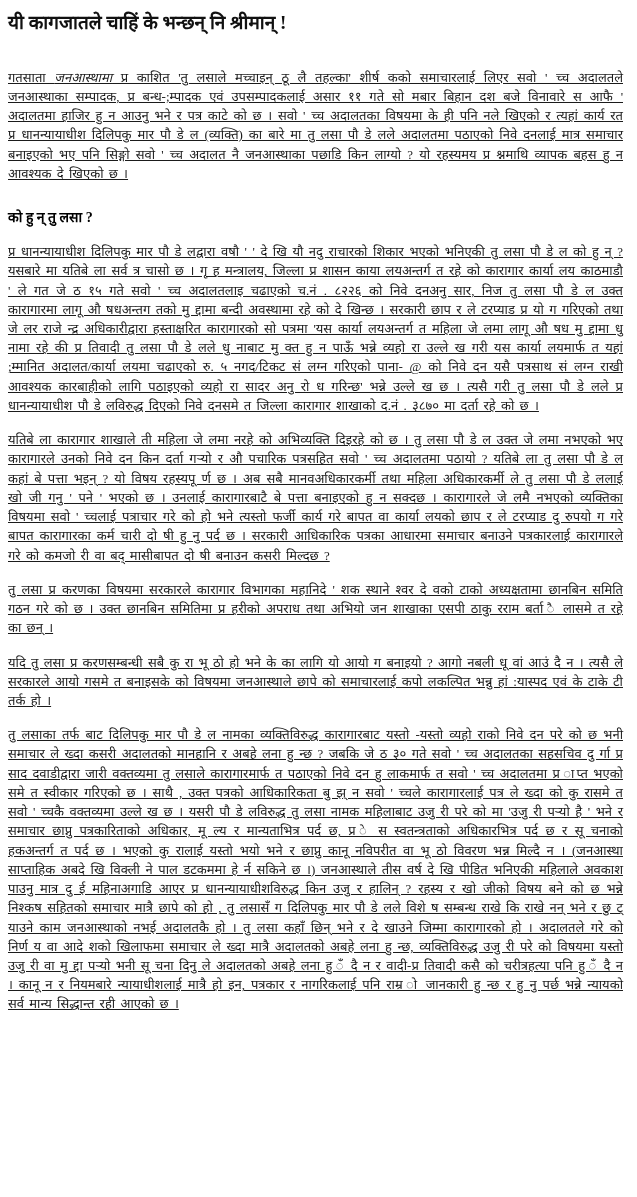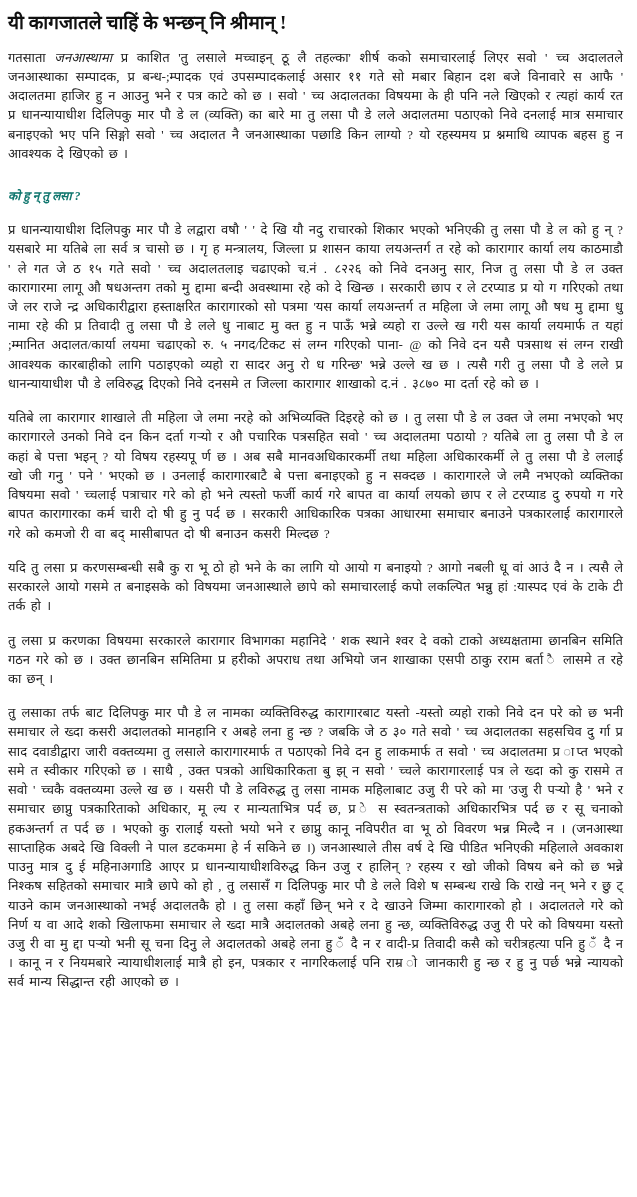--- a/index.html
+++ b/index.html
@@ -14,48 +14,48 @@
     color: #1b1b1b;
   }
   .page {
     padding: 6px 14px 24px 8px;
     box-sizing: border-box;
   }
   .title {
     font-size: 19px;
     line-height: 1.35;
     font-weight: bold;
-    margin: 4px 0 12px 0;
+    margin: 4px 0 32px 0;
     color: #111;
   }
   .heading {
-    font-size: 12px;
+    font-size: 14px;
     font-weight: bold;
     margin: 24px 0 16px 0;
-    color: #0f766e;
-    font-style: italic;
+    color: #000000;
   }
   .para {
     font-size: 13px;
     line-height: 1.48;
     text-align: justify;
     margin: 0 0 15px 0;
     word-spacing: 2px;
+    text-decoration: underline;
   }
   .italic {
     font-style: italic;
   }
 </style>
 </head>
 <body>
 
 <div class="page">
   <h1 class="title">यी कागजातले  चाहिं  के  भन्छन्  नि श्रीमान्  !</h1>
   <div>
       <p class="para"><span>गतसाता </span><span class="italic">जनआस्थामा</span><span> प्र काशित 'तु लसाले  मच्चाइन्  ठू लै  तहल्का' शीर्ष कको  समाचारलाई  लिएर सवो ' च्च अदालतले  जनआस्थाका सम्पादक, प्र बन्ध-;म्पादक एवं  उपसम्पादकलाई  असार ११ गते  सो मबार बिहान दश बजे  विनावारे स आफै '  अदालतमा हाजिर हु न आउनु  भने र पत्र काटे को  छ । सवो ' च्च अदालतका विषयमा के ही पनि नले खिएको  र त्यहां  कार्य रत प्र धानन्यायाधीश दिलिपकु मार पौ डे ल (व्यक्ति) का बारे मा तु लसा पौ डे लले  अदालतमा पठाएको  निवे दनलाई  मात्र समाचार बनाइएको  भए पनि सिङ्गो  सवो ' च्च अदालत नै  जनआस्थाका पछाडि किन लाग्यो  ? यो  रहस्यमय प्र श्नमाथि व्यापक बहस हु न आवश्यक दे खिएको  छ ।</span></p>
       <h2 class="heading">को  हु न्  तु लसा ?</h2>
       <p class="para"><span>प्र धानन्यायाधीश दिलिपकु मार पौ डे लद्वारा वषौ ' '  दे खि यौ नदु राचारको  शिकार भएको  भनिएकी तु लसा पौ डे ल को  हु न्  ? यसबारे मा यतिबे ला सर्व त्र चासो  छ । गृ ह मन्त्रालय, जिल्ला प्र शासन काया लयअन्तर्ग त रहे को  कारागार कार्या लय काठमाडौ ' ले  गत जे ठ १५ गते  सवो ' च्च अदालतलाइ चढाएको  च.नं . ८२२६ को  निवे दनअनु सार, निज तु लसा पौ डे ल उक्त कारागारमा लागू  औ षधअन्तग तको  मु द्दामा बन्दी अवस्थामा रहे को  दे खिन्छ । सरकारी छाप र ले टरप्याड प्र यो ग गरिएको  तथा जे लर राजे न्द्र  अधिकारीद्वारा हस्ताक्षरित कारागारको  सो  पत्रमा 'यस कार्या लयअन्तर्ग त महिला जे लमा लागू  औ षध मु द्दामा धु नामा रहे की प्र तिवादी तु लसा पौ डे लले  धु नाबाट मु क्त हु न पाऊँ  भन्ने  व्यहो रा उल्ले ख गरी यस कार्या लयमार्फ त यहां  ;म्मानित अदालत/कार्या लयमा चढाएको  रु. ५ नगद/टिकट सं लग्न गरिएको  पाना- @ को  निवे दन यसै  पत्रसाथ सं लग्न राखी आवश्यक कारबाहीको  लागि पठाइएको  व्यहो रा सादर अनु रो ध गरिन्छ' भन्ने  उल्ले ख छ । त्यसै गरी तु लसा पौ डे लले  प्र धानन्यायाधीश पौ डे लविरुद्ध दिएको  निवे दनसमे त जिल्ला कारागार शाखाको  द.नं . ३८७० मा दर्ता  रहे को  छ ।</span></p>
       <p class="para"><span>यतिबे ला कारागार शाखाले  ती महिला जे लमा नरहे को  अभिव्यक्ति दिइरहे को  छ । तु लसा पौ डे ल उक्त जे लमा नभएको  भए कारागारले  उनको  निवे दन किन दर्ता  गऱ्यो  र औ पचारिक पत्रसहित सवो ' च्च अदालतमा पठायो  ? यतिबे ला तु लसा पौ डे ल कहां  बे पत्ता भइन्  ? यो  विषय रहस्यपू र्ण  छ । अब सबै  मानवअधिकारकर्मी  तथा महिला अधिकारकर्मी ले  तु लसा पौ डे ललाई  खो जी गनु ' पने '  भएको  छ । उनलाई  कारागारबाटै  बे पत्ता बनाइएको  हु न सक्दछ । कारागारले  जे लमै  नभएको  व्यक्तिका विषयमा सवो ' च्चलाई  पत्राचार गरे को  हो  भने  त्यस्तो  फर्जी  कार्य  गरे बापत वा कार्या लयको  छाप र ले टरप्याड दु रुपयो ग गरे बापत कारागारका कर्म चारी दो षी हु नु पर्द छ । सरकारी आधिकारिक पत्रका आधारमा समाचार बनाउने  पत्रकारलाई  कारागारले  गरे को  कमजो री वा बद् मासीबापत दो षी बनाउन कसरी मिल्दछ ?</span></p>
+      <p class="para"><span>तु लसा प्र करणका विषयमा सरकारले  कारागार विभागका महानिदे ' शक स्थाने श्वर दे वको टाको  अध्यक्षतामा छानबिन समिति गठन गरे को  छ । उक्त छानबिन समितिमा प्र हरीको  अपराध तथा अभियो जन शाखाका एसपी ठाकु रराम बर्ता ै लासमे त रहे का छन्  ।</span></p>
       <p class="para"><span>यदि तु लसा प्र करणसम्बन्धी सबै  कु रा भू ठो  हो  भने  के  का लागि यो  आयो ग बनाइयो  ? आगो  नबली धू वां  आउं दै न । त्यसै ले  सरकारले  आयो गसमे त बनाइसके को  विषयमा जनआस्थाले  छापे को  समाचारलाई  कपो लकल्पित भन्नु  हां :यास्पद एवं  के टाके टी तर्क  हो  ।</span></p>
-      <p class="para"><span>तु लसा प्र करणका विषयमा सरकारले  कारागार विभागका महानिदे ' शक स्थाने श्वर दे वको टाको  अध्यक्षतामा छानबिन समिति गठन गरे को  छ । उक्त छानबिन समितिमा प्र हरीको  अपराध तथा अभियो जन शाखाका एसपी ठाकु रराम बर्ता ै लासमे त रहे का छन्  ।</span></p>
       <p class="para"><span>तु लसाका तर्फ बाट दिलिपकु मार पौ डे ल नामका व्यक्तिविरुद्ध कारागारबाट यस्तो -यस्तो  व्यहो राको  निवे दन परे को  छ भनी समाचार ले ख्दा कसरी अदालतको  मानहानि र अबहे लना हु न्छ ? जबकि जे ठ ३० गते  सवो ' च्च अदालतका सहसचिव दु र्गा प्र साद दवाडीद्वारा जारी वक्तव्यमा तु लसाले  कारागारमार्फ त पठाएको  निवे दन हु लाकमार्फ त सवो ' च्च अदालतमा प्र ाप्त भएको  समे त स्वीकार गरिएको  छ । साथै , उक्त पत्रको  आधिकारिकता बु झ् न सवो ' च्चले  कारागारलाई  पत्र ले ख्दा को  कु रासमे त सवो ' च्चकै  वक्तव्यमा उल्ले ख छ । यसरी पौ डे लविरुद्ध तु लसा नामक महिलाबाट उजु री परे को मा 'उजु री पऱ्यो  है  ' भने र समाचार छाप्नु  पत्रकारिताको  अधिकार, मू ल्य र मान्यताभित्र पर्द छ, प्र े स स्वतन्त्रताको  अधिकारभित्र पर्द छ र सू चनाको  हकअन्तर्ग त पर्द छ । भएको  कु रालाई  यस्तो  भयो  भने र छाप्नु  कानू नविपरीत वा भू ठो  विवरण भन्न मिल्दै न । (जनआस्था साप्ताहिक अबदे खि विक्ली ने पाल डटकममा हे र्न  सकिने छ ।) जनआस्थाले  तीस वर्ष दे खि पीडित भनिएकी महिलाले  अवकाश पाउनु  मात्र दु ई  महिनाअगाडि आएर प्र धानन्यायाधीशविरुद्ध किन उजु र हालिन्  ? रहस्य र खो जीको  विषय बने को  छ भन्ने  निश्कष सहितको  समाचार मात्रै  छापे को  हो , तु लसासँ ग दिलिपकु मार पौ डे लले  विशे ष सम्बन्ध राखे  कि राखे नन्  भने र छु ट् याउने  काम जनआस्थाको  नभई  अदालतकै  हो  । तु लसा कहाँ  छिन्  भने र दे खाउने  जिम्मा कारागारको  हो  । अदालतले  गरे को  निर्ण य वा आदे शको  खिलाफमा समाचार ले ख्दा मात्रै  अदालतको  अबहे लना हु न्छ, व्यक्तिविरुद्ध उजु री परे को  विषयमा यस्तो  उजु री वा मु द्दा पऱ्यो  भनी सू चना दिनु ले  अदालतको  अबहे लना हु ँ दै न र वादी-प्र तिवादी कसै को  चरीत्रहत्या पनि हु ँ दै न । कानू न र नियमबारे  न्यायाधीशलाई  मात्रै  हो इन, पत्रकार र नागरिकलाई  पनि राम्र ो  जानकारी हु न्छ र हु नु पर्छ भन्ने  न्यायको  सर्व मान्य सिद्धान्त रही आएको  छ ।</span></p>
     </div>
 </div>
 
 </body></html>

